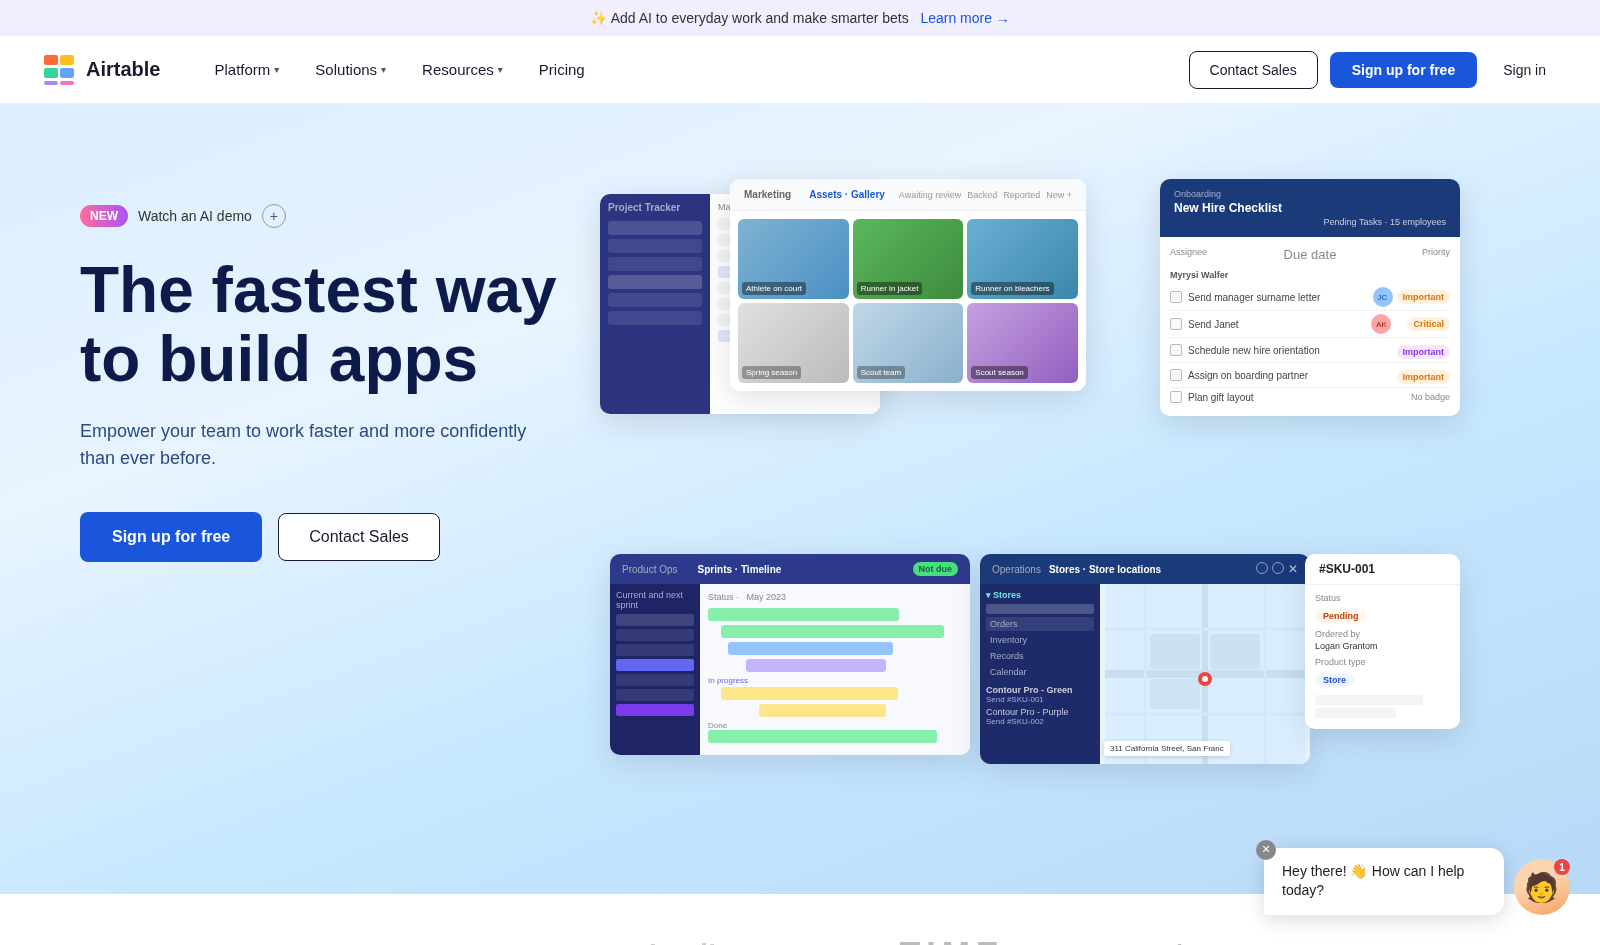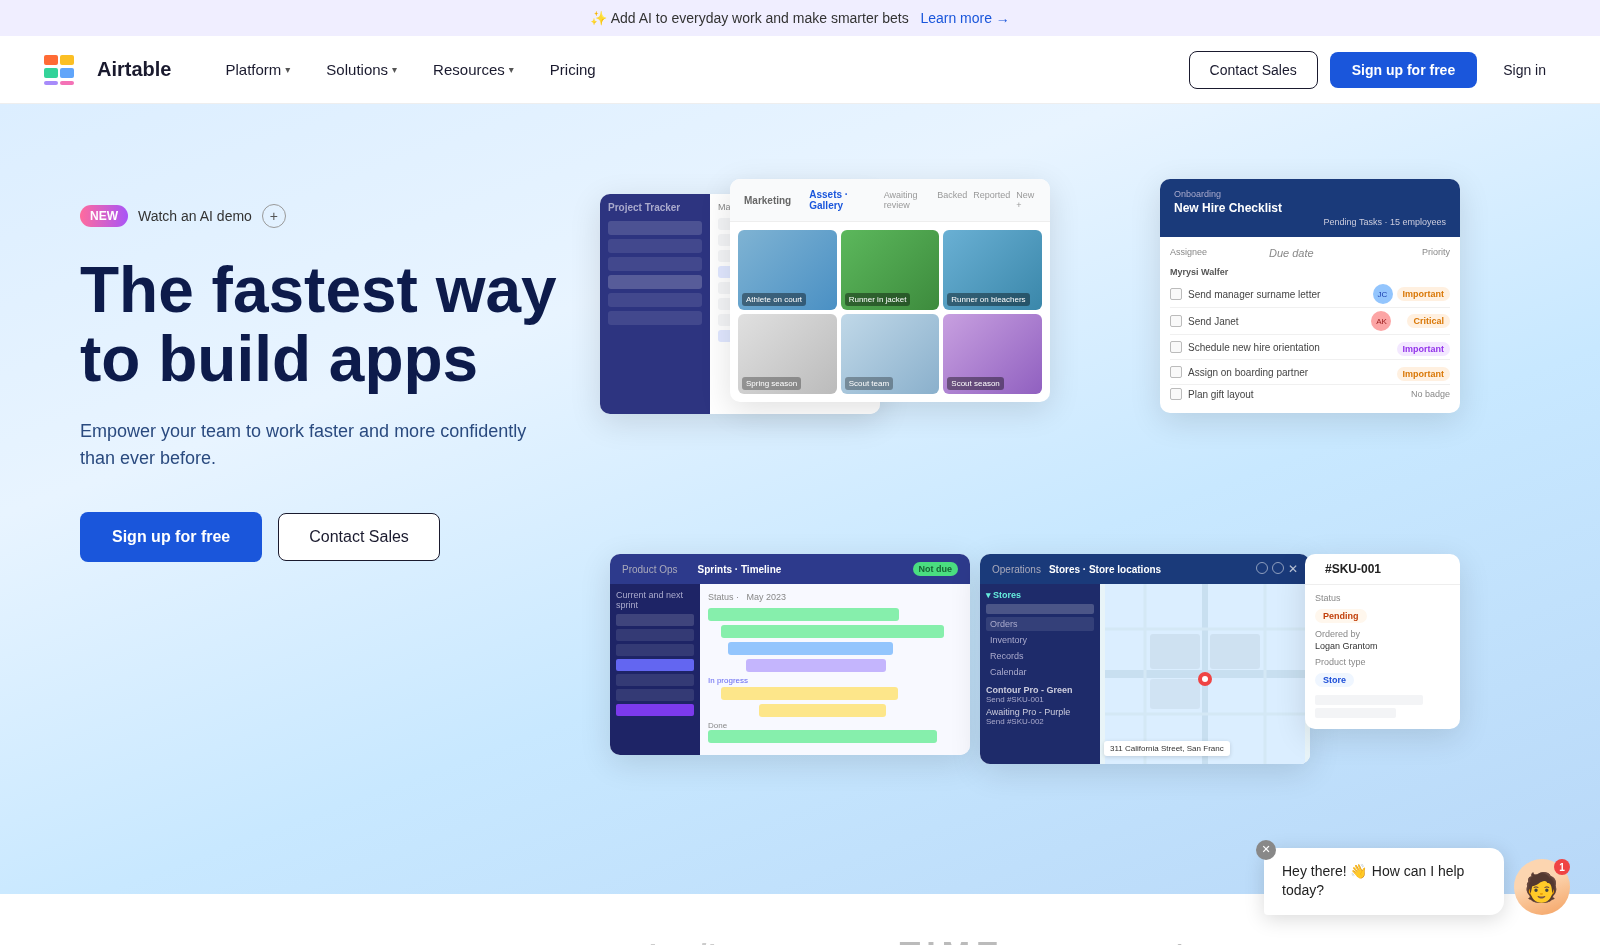--- a/index.html
+++ b/index.html
@@ -27,21 +27,21 @@
       height: 68px;
       background: #fff;
       border-bottom: 1px solid #eee;
       position: sticky;
       top: 0;
       z-index: 100;
     }
     .nav-logo {
       display: flex;
       align-items: center;
-      gap: 19px;
+      gap: 8px;
       text-decoration: none;
       margin-right: 40px;
     }
     .logo-icon {
       width: 38px;
       height: 38px;
     }
     .nav-logo-text {
       font-size: 20px;
       font-weight: 700;
@@ -476,21 +476,21 @@
           <div style="height:12px; background:#f3f4f6; border-radius:3px; margin-bottom:4px; width:85%;"></div>
           <div style="height:12px; background:#e0e7ff; border-radius:3px; margin-bottom:4px; width:60%;"></div>
           <div style="height:12px; background:#f3f4f6; border-radius:3px; margin-bottom:4px; width:70%;"></div>
           <div style="height:12px; background:#f3f4f6; border-radius:3px; margin-bottom:4px; width:80%;"></div>
           <div style="height:12px; background:#f3f4f6; border-radius:3px; margin-bottom:4px; width:65%;"></div>
           <div style="height:12px; background:#e0e7ff; border-radius:3px; margin-bottom:4px; width:90%;"></div>
         </div>
       </div>
     </div>
 
-    <div class="mockup-card card-gallery" style="width:320px; top:15px; left:130px;">
+    <div class="mockup-card card-gallery" style="width:356px; top:15px; left:130px;">
       <div class="card-header">
         <span style="font-size:10px; color:#666; font-weight:600;">Marketing</span>
         <span style="font-size:10px; color:#1a56db; font-weight:600; margin-left:10px;">Assets · Gallery</span>
         <span style="margin-left:auto; font-size:9px; color:#999; display:flex; gap:6px;">
           <span>Awaiting review</span>
           <span>Backed</span>
           <span>Reported</span>
           <span>New +</span>
         </span>
       </div>
@@ -518,21 +518,21 @@
 
     <div class="mockup-card card-onboarding" style="width:300px; top:15px; right:60px;">
       <div class="onboarding-header">
         <div style="font-size:9px; color:#aac; margin-bottom:2px;">Onboarding</div>
         <div class="onboarding-title">New Hire Checklist</div>
         <div style="font-size:9px; color:#ccd; margin-top:2px;text-align:right;">Pending Tasks · 15 employees</div>
       </div>
       <div class="onboarding-body">
         <div style="display:grid; grid-template-columns: 1fr 1fr 1fr; gap:17px; margin-bottom:8px;">
           <div style="font-size:9px; color:#888;">Assignee</div>
-          <div style="font-size:11px; color:#888; text-align:left;font-style:italic;">Due date</div>
+          <div style="font-size:13px; color:#888; text-align:center;">Due date</div>
           <div style="font-size:9px; color:#888; text-align:right;">Priority</div>
         </div>
         <div style="font-size:9px; color:#555; font-weight:600; margin-bottom:4px;">Myrysi Walfer</div>
         <div class="onboarding-row">
           <div class="orow-check"></div>
           <div class="orow-text">Send manager surname letter</div>
           <div style="display:flex; gap:4px; align-items:center;">
             <div style="width:20px; height:20px; border-radius:50%; background:#93c5fd; font-size:8px; display:flex; align-items:center; justify-content:center; color:#1e40af;">JC</div>
             <span class="orow-badge badge-orange">Important</span>
           </div>
@@ -612,21 +612,21 @@
       <div style="display:flex; height:180px;">
         <div style="width:120px; background:#1e2b6a; padding:6px; overflow:hidden;">
           <div style="font-size:9px; color:#6ed; font-weight:600; margin-bottom:4px;">▾ Stores</div>
           <div style="height:10px; background:rgba(255,255,255,0.2); border-radius:2px; margin-bottom:3px;"></div>
           <div style="font-size:9px; color:#aac; padding:2px 4px; background:rgba(255,255,255,0.1); border-radius:2px; margin-bottom:2px;">Orders</div>
           <div style="font-size:9px; color:#aac; padding:2px 4px; margin-bottom:2px;">Inventory</div>
           <div style="font-size:9px; color:#aac; padding:2px 4px; margin-bottom:2px;">Records</div>
           <div style="font-size:9px; color:#aac; padding:2px 4px; margin-bottom:2px;">Calendar</div>
           <div style="margin-top:6px; font-size:9px; color:#ccd; font-weight:600;">Contour Pro - Green</div>
           <div style="font-size:8px; color:#aac;">Send #SKU-001</div>
-          <div style="font-size:9px; color:#ccd; margin-top:3px;">Awaiting Pro - Purple</div>
+          <div style="font-size:9px; color:#ccd; margin-top:3px;">Contour Pro - Purple</div>
           <div style="font-size:8px; color:#aac;">Send #SKU-002</div>
         </div>
         <div style="flex:1; background:#e8f4f8; position:relative;">
           
           <svg width="100%" height="100%" viewBox="0 0 200 180">
             <rect width="200" height="180" fill="#dbeeff"></rect>
 
             <line x1="0" y1="90" x2="200" y2="90" stroke="#c8dff0" stroke-width="8"></line>
             <line x1="100" y1="0" x2="100" y2="180" stroke="#c8dff0" stroke-width="6"></line>
             <line x1="40" y1="0" x2="40" y2="180" stroke="#d4e8f5" stroke-width="3"></line>
@@ -640,21 +640,21 @@
 
             <circle cx="100" cy="95" r="7" fill="#ef4444"></circle>
             <circle cx="100" cy="95" r="3" fill="#fff"></circle>
           </svg>
           <div style="position:absolute; bottom:8px; left:4px; background:#fff; font-size:8px; color:#333; padding:3px 6px; border-radius:3px; box-shadow:0 1px 4px rgba(0,0,0,0.15);">311 California Street, San Franc</div>
         </div>
       </div>
     </div>
 
     <div class="mockup-card card-sku" style="width:155px; top:390px; right:60px; background:#fff;">
-      <div style="padding:8px 20px; border-bottom:1px solid #eee;">
+      <div style="padding:8px 14px; border-bottom:1px solid #eee;">
         <div style="font-size:12px; font-weight:700; color:#222;">#SKU-001</div>
       </div>
       <div style="padding:8px 10px;">
         <div style="margin-bottom:6px;">
           <div style="font-size:9px; color:#888; margin-bottom:2px;">Status</div>
           <span style="font-size:9px; background:#fff7ed; color:#c2410c; padding:2px 8px; border-radius:10px; font-weight:600;">Pending</span>
         </div>
         <div style="margin-bottom:6px;">
           <div style="font-size:9px; color:#888; margin-bottom:2px;">Ordered by</div>
           <div style="font-size:9px; color:#333;">Logan Grantom</div>

